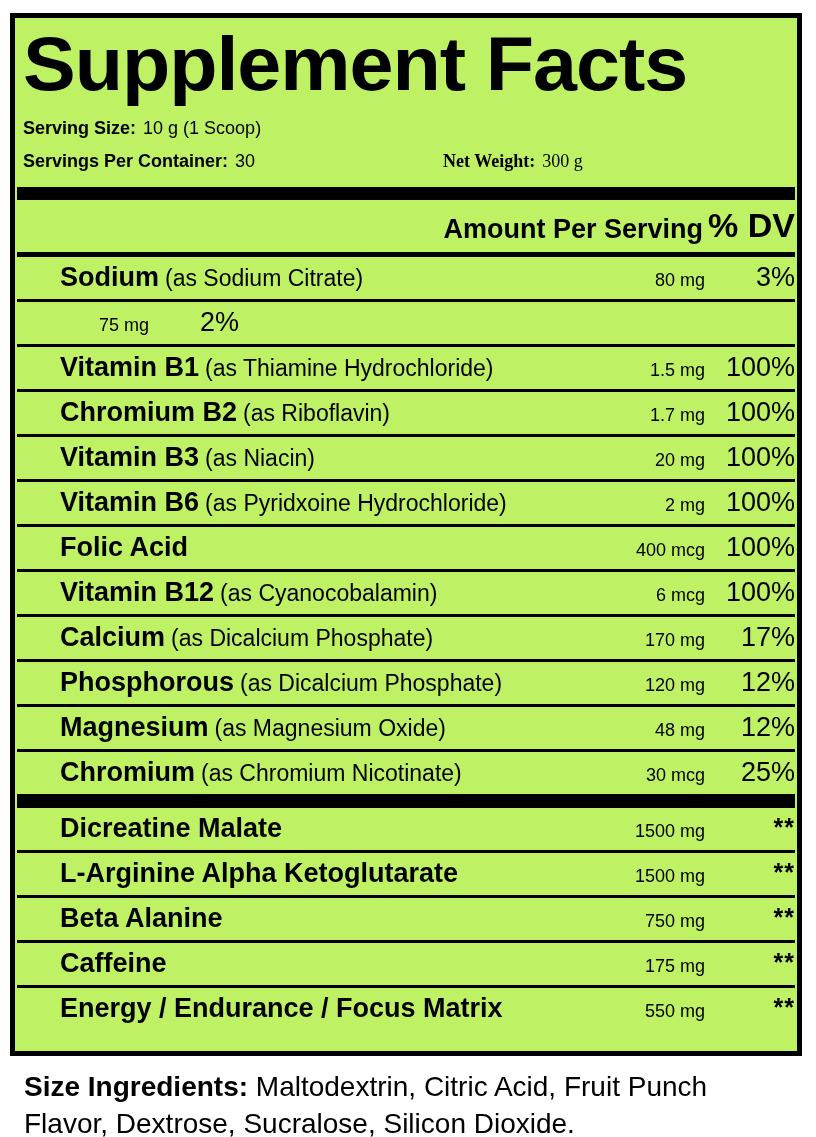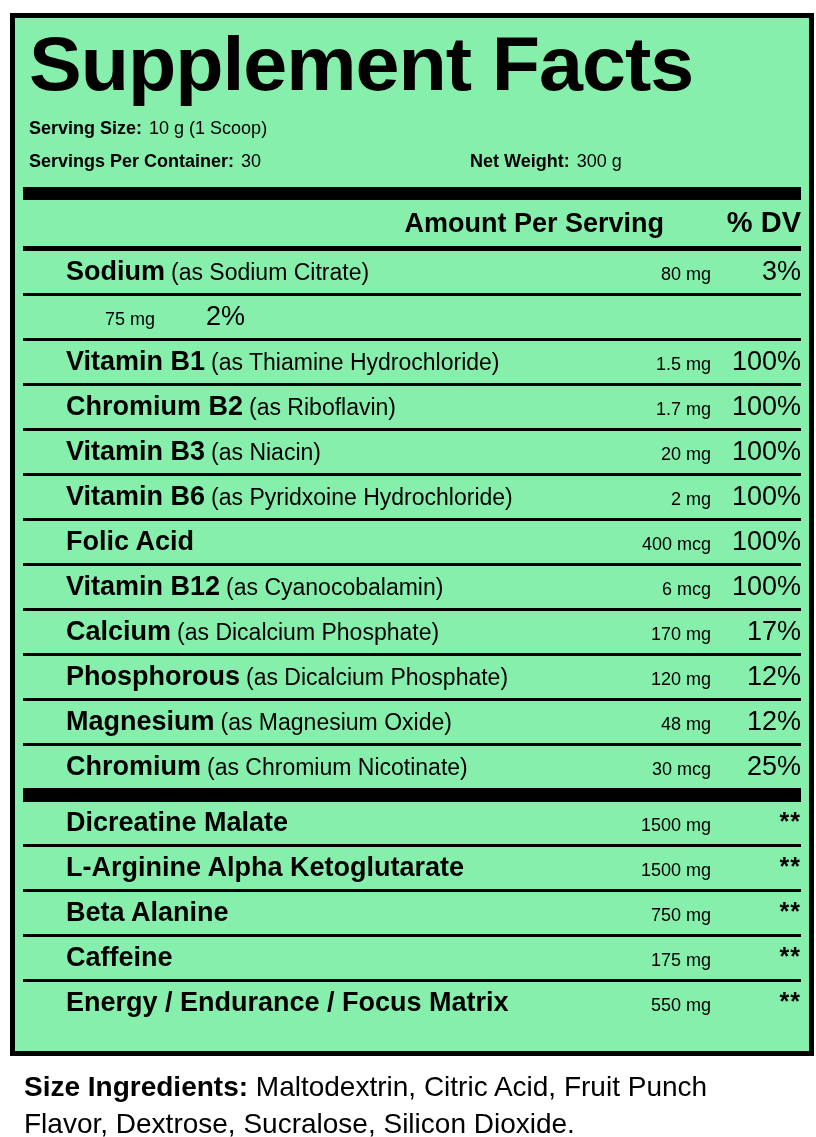--- a/index.html
+++ b/index.html
@@ -1,36 +1,36 @@
 <!DOCTYPE html>
 <html><head>
 <meta charset="utf-8">
 <style>
   html,body{margin:0;padding:0;background:#ffffff;}
   body{width:816px;height:1137px;position:relative;font-family:"Liberation Sans",sans-serif;color:#000;}
   .facts-box{
     position:absolute;left:10px;top:13px;width:778px;height:1033px;
-    border:5px solid #000;padding:0 8px;background:#86efac;overflow:hidden;
+    border:5px solid #000;padding:0 2px;background:#bef264;overflow:hidden;
   }
   .title{
     font-size:76px;font-weight:bold;line-height:1;letter-spacing:-1px;
     margin:8px 0 10px 6px;white-space:nowrap;transform:scaleX(1.04);transform-origin:left;
   }
   .serving-line{font-size:18px;line-height:33px;margin-left:6px;position:relative;}
   .b{font-weight:bold;}
   .val{margin-left:7px;}
-  .net-weight{position:absolute;left:441px;top:0;}
+  .net-weight{position:absolute;left:420px;top:0;font-family:Liberation Serif, serif;}
   .bar{background:#000;}
   .bar.thick{height:13px;margin-top:9px;}
   .bar.mid{height:5px;}
   .bar.section{height:14px;}
-  .col-header{display:flex;align-items:flex-end;padding:6px 0 7px;gap:45px;}
+  .col-header{display:flex;align-items:flex-end;padding:6px 0 7px;}
   .col-header .spacer{flex:1;}
   .col-header .amt-h{font-weight:bold;font-size:27px;text-align:right;}
-  .col-header .dv-h{width:92px;font-weight:bold;font-size:29px;text-align:right;}
+  .col-header .dv-h{width:92px;font-weight:bold;font-size:34px;text-align:right;}
   .row-block{border-top:3px solid #000;}
   .row-block.first{border-top:none;}
   .row{display:flex;align-items:baseline;padding:5px 0 6px;min-height:27px;}
   .row .name-cell{flex:1;white-space:nowrap;overflow:hidden;}
   .row .nut-name{font-weight:bold;font-size:27px;margin-left:43px;}
   .row .nut-detail{font-size:23px;margin-left:6px;}
   .row .amount{width:132px;text-align:right;font-size:18px;white-space:nowrap;}
   .row .dv{width:90px;text-align:right;font-size:27px;white-space:nowrap;}
   .row .dv.ast{font-weight:bold;font-size:25px;align-self:flex-start;letter-spacing:1px;}
   .other-ingredients{

